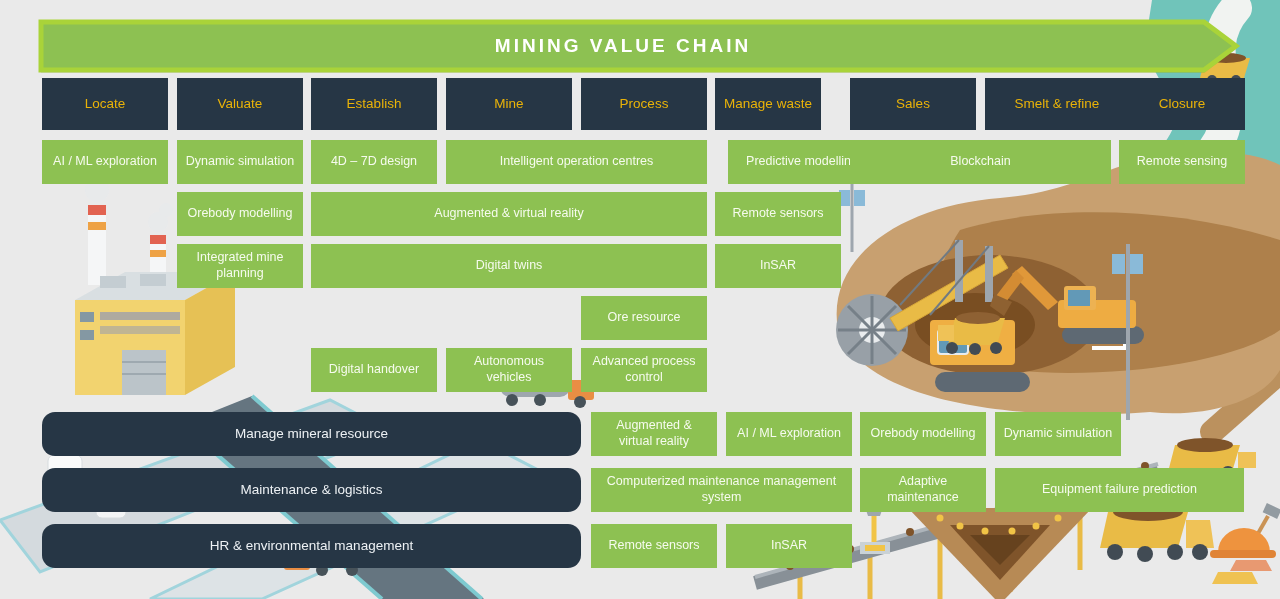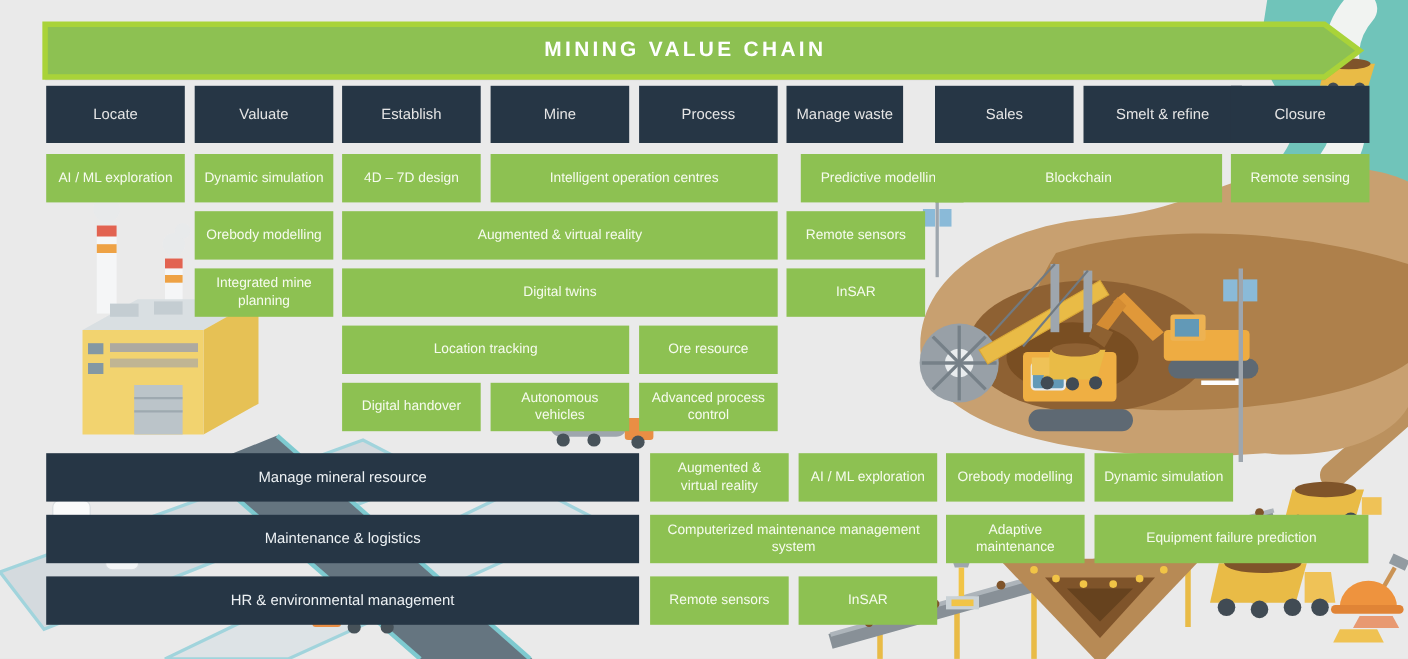--- a/index.html
+++ b/index.html
@@ -1,22 +1,22 @@
 <!DOCTYPE html>
 <html style="--green: #8dc152; --green-border: #a9d339; --navy: #263645; --background: #eaeaea; --teal: #6ac3b8;"><head>
 <meta charset="utf-8">
 <style>
   html,body{margin:0;padding:0;background:#d8d8d8;font-family:"Liberation Sans",sans-serif;}
   #board{position:relative;width:1280px;height:599px;margin:0 auto;background:var(--background,#eaeaea);overflow:hidden;}
   #bg-illustration{position:absolute;left:0;top:0;}
   .box{position:absolute;display:flex;align-items:center;justify-content:center;text-align:center;
        box-sizing:border-box;padding:2px 8px;line-height:1.25;}
-  .stage{background:var(--navy,#263645);height:52px;font-size:13.5px;color:#e5e5e5;}
+  .stage{background:var(--navy,#263645);height:52px;font-size:13.5px;color:#eab308;}
   .tech{background:var(--green,#8dc152);height:44px;font-size:12.5px;color:#f6fbee;}
-  .support{background:var(--navy,#263645);height:44px;font-size:13.5px;color:#edf1f4;}
+  .support{background:var(--navy,#263645);height:44px;font-size:13.5px;color:#edf1f4;border-radius:13px;}
   .banner-wrap{position:absolute;left:0;top:0;}
   .banner-title{position:absolute;left:41px;top:22px;width:1164px;height:47px;display:flex;align-items:center;
        justify-content:center;color:#ffffff;font-weight:bold;font-size:19px;letter-spacing:3px;}
 </style>
 </head>
 <body>
 
 <div id="board">
 
   <svg id="bg-illustration" width="1280" height="599" viewBox="0 0 1280 599">
@@ -215,21 +215,20 @@
   <div class="box tech" style="left:1119px;top:140px;width:126px">Remote sensing</div>
 
   <div class="box tech" style="left:177px;top:192px;width:126px">Orebody modelling</div>
   <div class="box tech" style="left:311px;top:192px;width:396px">Augmented &amp; virtual reality</div>
   <div class="box tech" style="left:715px;top:192px;width:126px">Remote sensors</div>
 
   <div class="box tech" style="left:177px;top:244px;width:126px">Integrated mine planning</div>
   <div class="box tech" style="left:311px;top:244px;width:396px">Digital twins</div>
   <div class="box tech" style="left:715px;top:244px;width:126px">InSAR</div>
 
-  <div class="box tech" style="left:311px;top:296px;width:261px">Location tracking</div>
   <div class="box tech" style="left:581px;top:296px;width:126px">Ore resource</div>
 
   <div class="box tech" style="left:311px;top:348px;width:126px">Digital handover</div>
   <div class="box tech" style="left:446px;top:348px;width:126px">Autonomous vehicles</div>
   <div class="box tech" style="left:581px;top:348px;width:126px">Advanced process control</div>
 
   <div class="box support" style="left:42px;top:412px;width:539px">Manage mineral resource</div>
   <div class="box tech" style="left:591px;top:412px;width:126px">Augmented &amp; virtual reality</div>
   <div class="box tech" style="left:726px;top:412px;width:126px">AI / ML exploration</div>
   <div class="box tech" style="left:860px;top:412px;width:126px">Orebody modelling</div>

